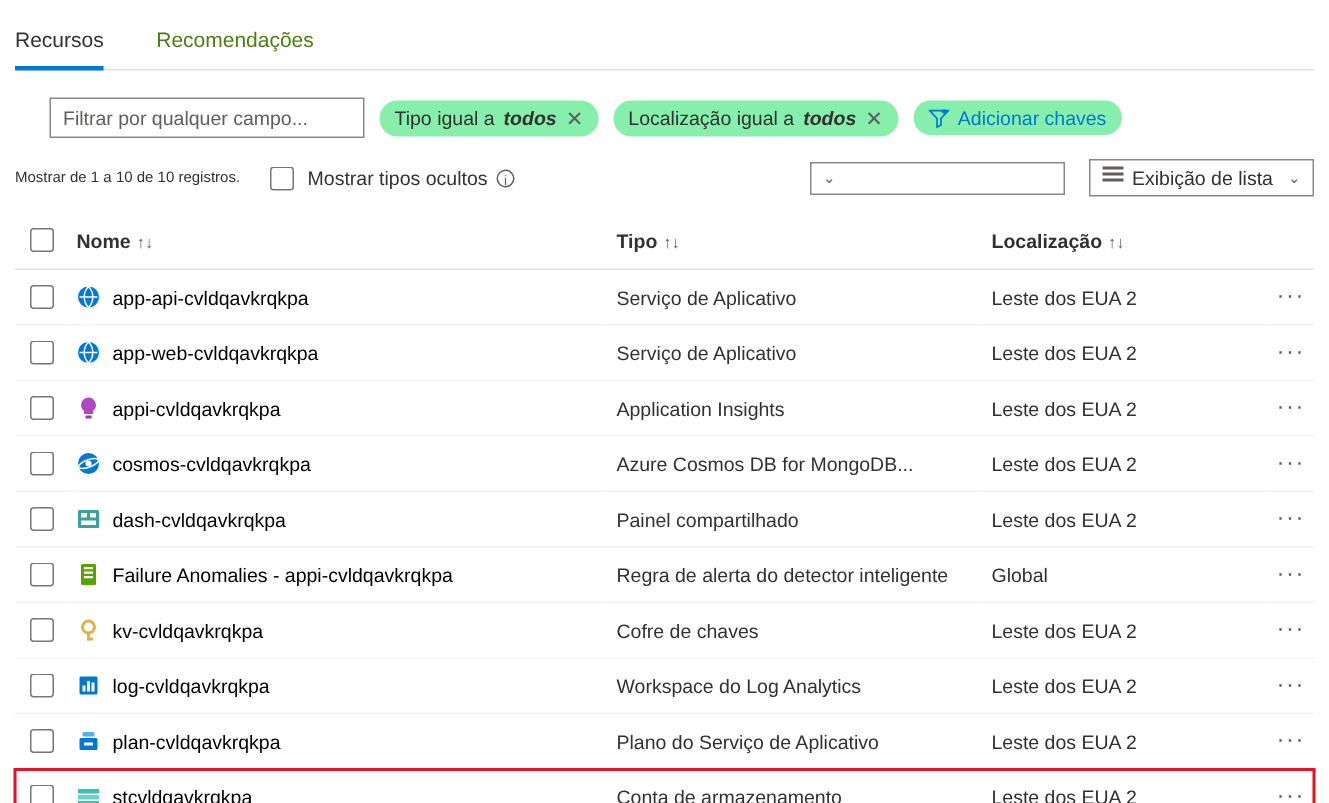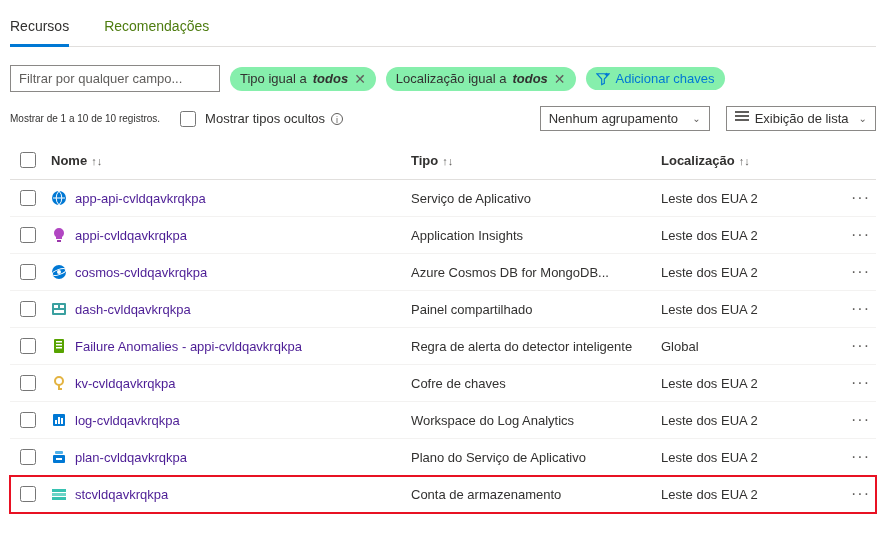--- a/index.html
+++ b/index.html
@@ -28,20 +28,21 @@
     color: #323130;
     border-bottom: 3px solid #0078d4;
     margin-bottom: -1px;
     font-weight: 400;
   }
   .filters-row {
     display: flex;
     align-items: center;
     gap: 10px;
     margin-bottom: 14px;
+    margin-left: 23px;
   }
   .filter-input {
     border: 1px solid #8a8886;
     padding: 5px 8px;
     width: 210px;
     font-size: 13px;
   }
   .filter-input::placeholder { color: #605e5c; }
   .pill {
     display: inline-flex;
@@ -148,21 +149,21 @@
   .col-name { width: 360px; }
   .col-type { width: 250px; }
   .col-loc { width: auto; }
   .col-more { width: 30px; text-align: right; }
   .name-cell {
     display: flex;
     align-items: center;
     gap: 8px;
   }
   .name-link {
-    color: #4c1d95;
+    color: #000000;
     cursor: pointer;
   }
   .res-icon {
     width: 16px; height: 16px;
     flex-shrink: 0;
   }
   .more-dots {
     color: #605e5c;
     font-size: 16px;
     cursor: pointer;
@@ -211,21 +212,20 @@
 
 <div class="controls-row">
   <span class="record-count">Mostrar de 1 a 10 de 10 registros.</span>
   <label class="checkbox-inline">
     <input type="checkbox" style="">
     <span>Mostrar tipos ocultos</span>
     <span class="info-icon">i</span>
   </label>
   <div class="spacer"></div>
   <div class="dropdown">
-    <span>Nenhum agrupamento</span>
     <span class="chev">⌄</span>
   </div>
   <div class="dropdown view">
     <span style="display:inline-flex;align-items:flex-start;gap:6px">
       <span class="list-icon">
           <span></span>
         </span>
       <span>Exibição de lista</span>
     </span>
     <span class="chev">⌄</span>
@@ -261,20 +261,34 @@
         </td>
         <td class="col-type">Serviço de Aplicativo</td>
         <td class="col-loc">Leste dos EUA 2</td>
         <td class="col-more"><span class="more-dots">···</span></td>
       </tr>
       <tr>
         <td class="col-check"><input type="checkbox" class="rowcb" style=""></td>
         <td class="col-name">
           <div class="name-cell">
             <svg class="res-icon" viewBox="0 0 16 16">
+              <use href="#ic-appservice"></use>
+            </svg>
+            <span class="name-link">app-web-cvldqavkrqkpa</span>
+          </div>
+        </td>
+        <td class="col-type">Serviço de Aplicativo</td>
+        <td class="col-loc">Leste dos EUA 2</td>
+        <td class="col-more"><span class="more-dots">···</span></td>
+      </tr>
+      <tr>
+        <td class="col-check"><input type="checkbox" class="rowcb" style=""></td>
+        <td class="col-name">
+          <div class="name-cell">
+            <svg class="res-icon" viewBox="0 0 16 16">
               <use href="#ic-appinsights"></use>
             </svg>
             <span class="name-link">appi-cvldqavkrqkpa</span>
           </div>
         </td>
         <td class="col-type">Application Insights</td>
         <td class="col-loc">Leste dos EUA 2</td>
         <td class="col-more"><span class="more-dots">···</span></td>
       </tr>
       <tr>

